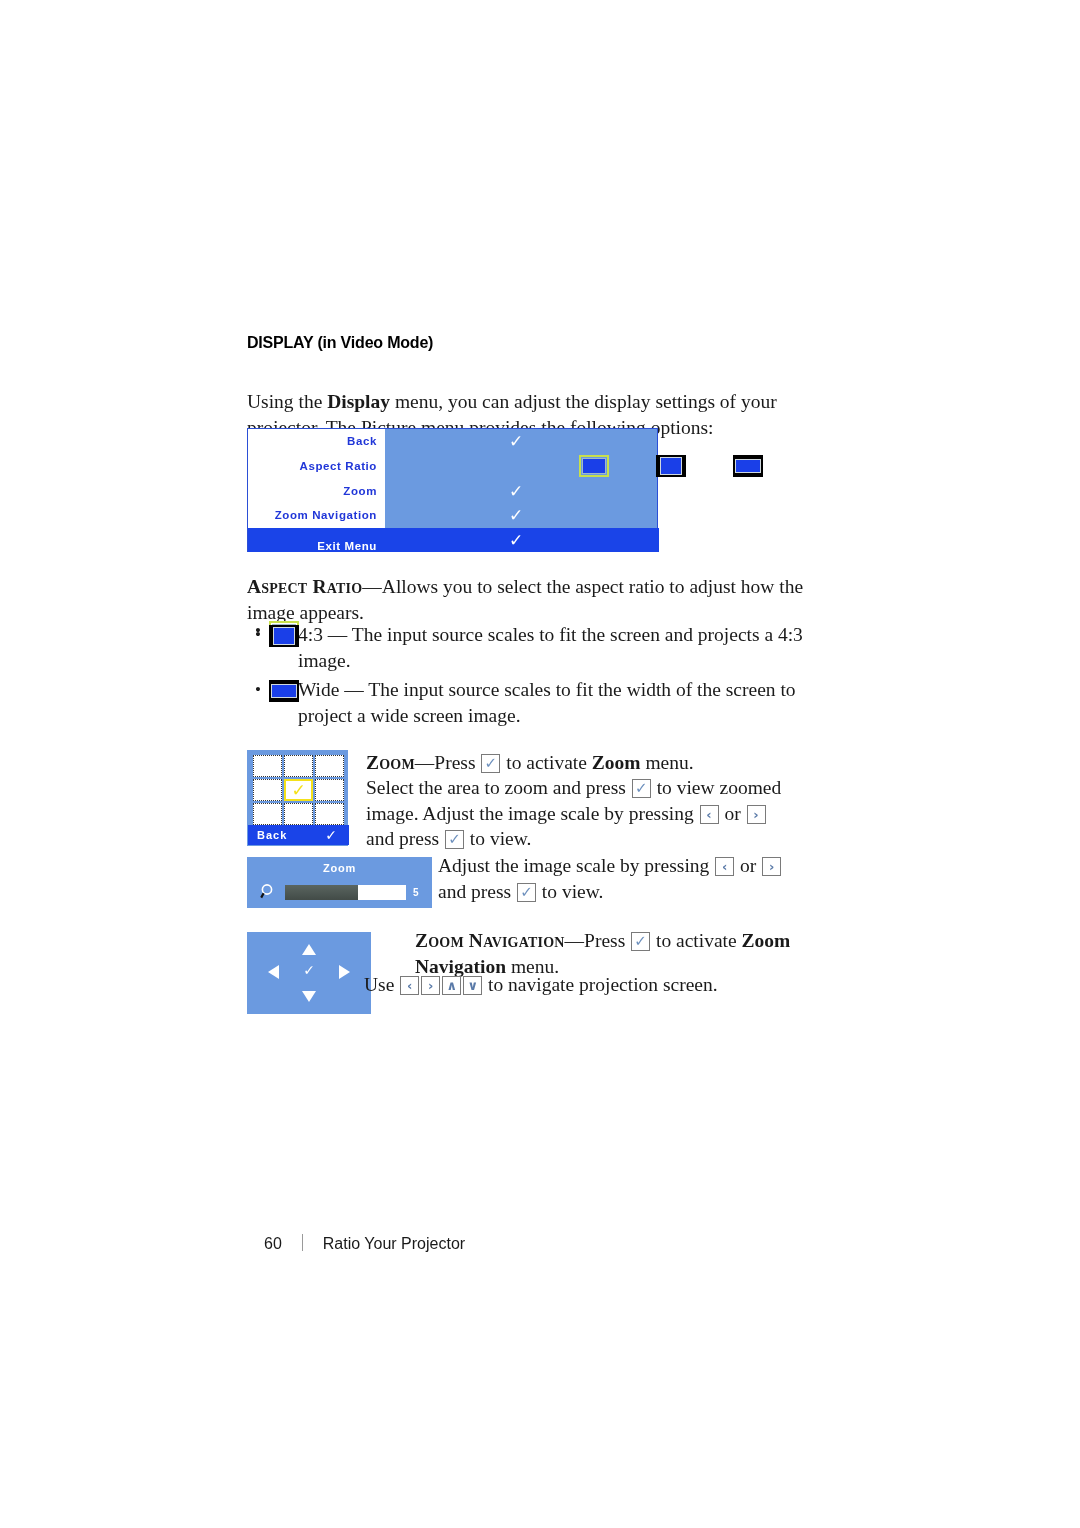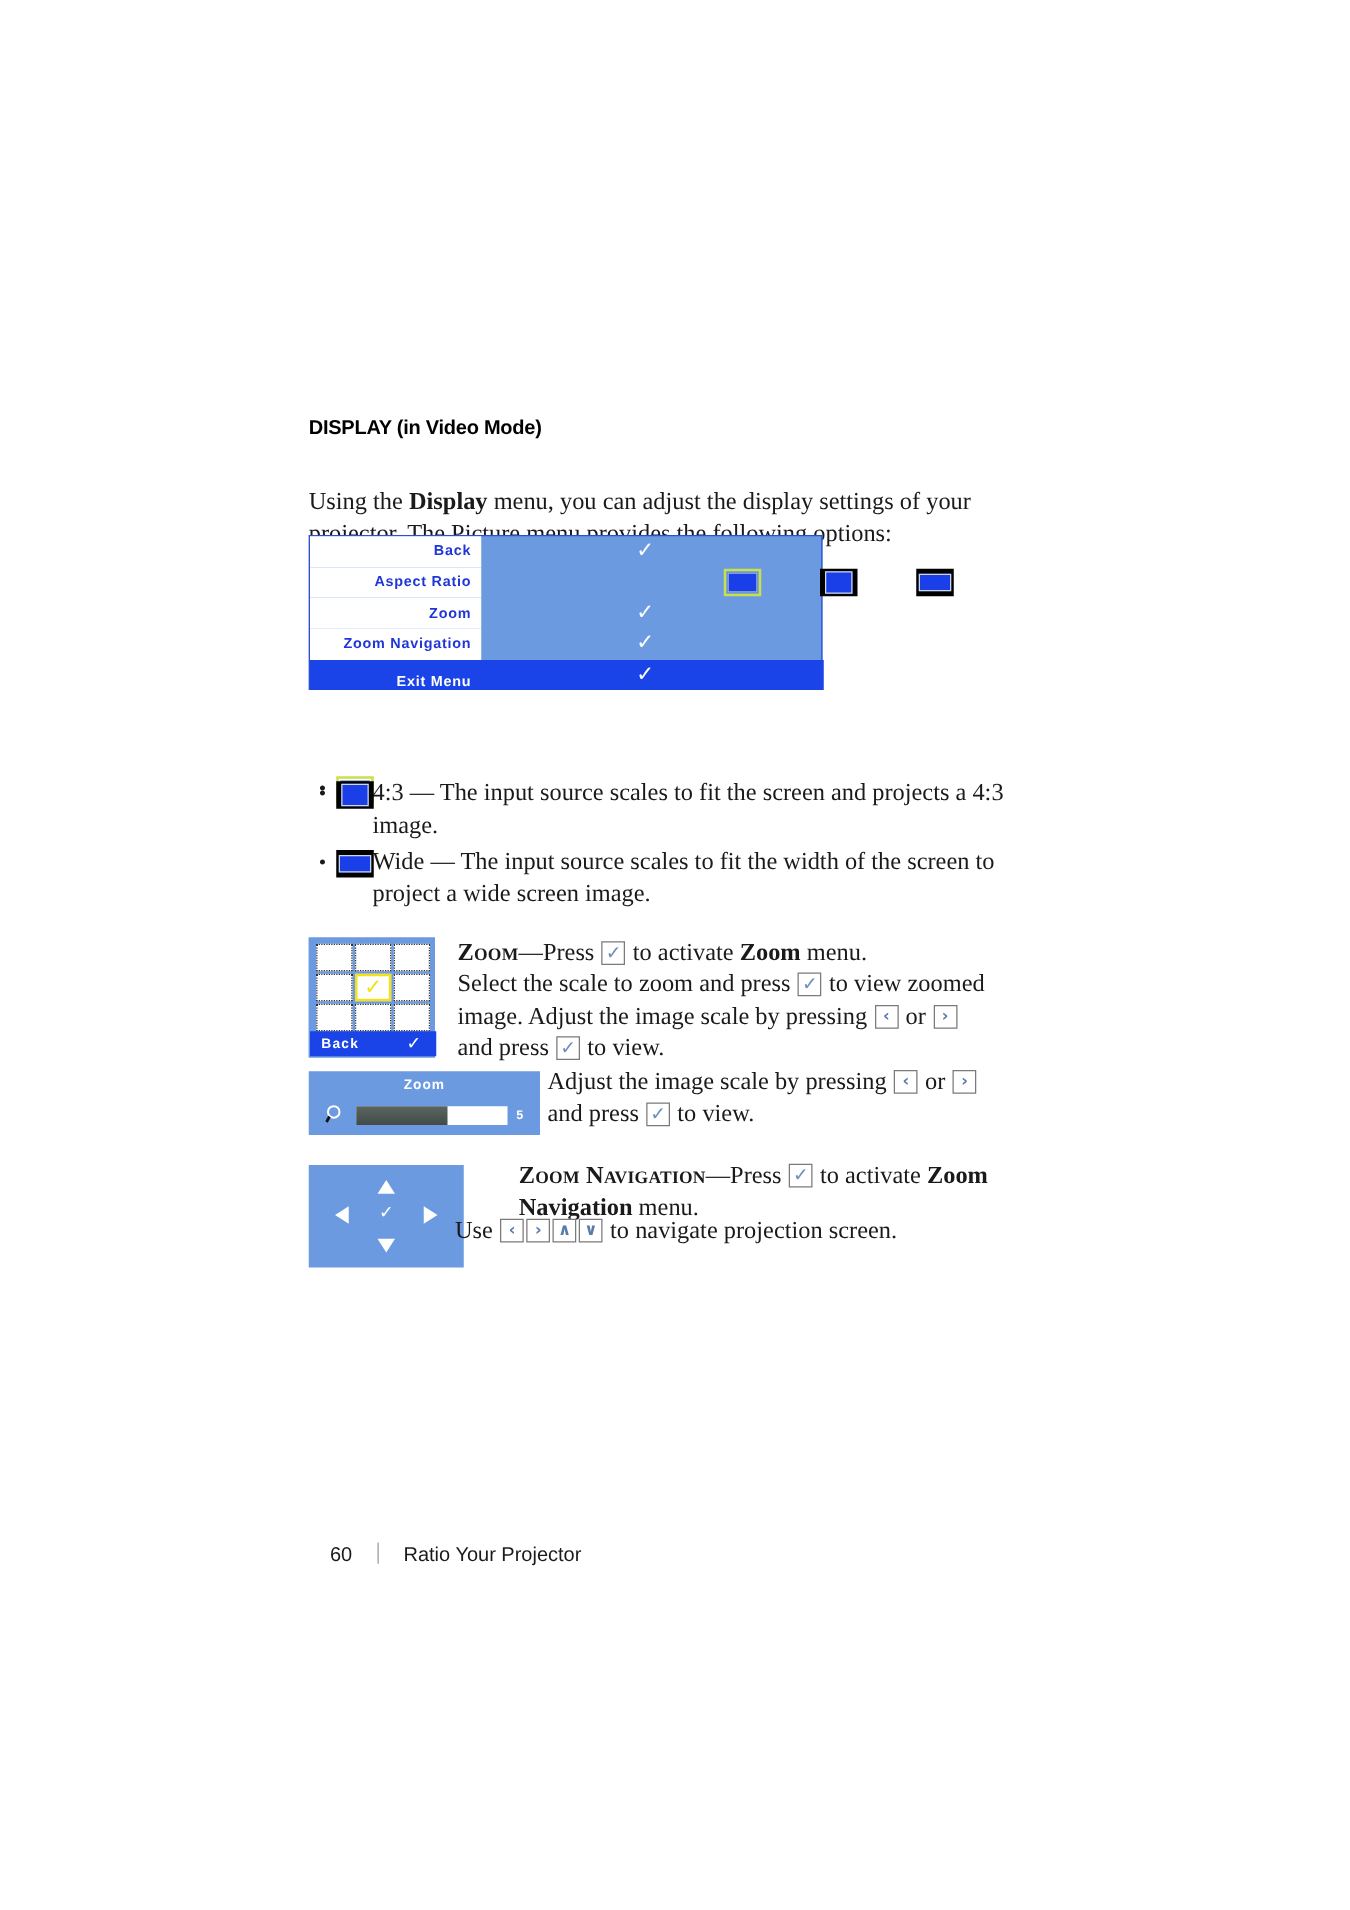--- a/index.html
+++ b/index.html
@@ -572,20 +572,23 @@
     </div>
 
     <div class="osd-exit">
       <div class="osd-exit-labelbox">
         <span class="osd-exit-label">Exit Menu</span>
       </div>
       <span class="osd-exit-check">✓</span>
     </div>
   </div>
 
+  <div class="para aspect-para">
+    <span class="smallcaps">Aspect Ratio</span><span>—</span><span>Allows you to select the aspect ratio to adjust how the image appears.</span>
+  </div>
 
   <div class="bullets">
 
     <div class="bullet">
       <span class="dot">•</span>
       <span class="bicon">
         <span class="aricon original" style="display:inline-block;"><span class="inner" style="display:block;"></span></span>
       </span>
     </div>
 
@@ -623,21 +626,21 @@
       <span class="zg-back-label">Back</span>
       <span class="zg-back-check">✓</span>
     </div>
   </div>
 
   <div class="para zoom-para">
     <span class="smallcaps">Zoom</span><span>—</span><span>Press </span><span class="keyicon enter"><span class="glyph">✓</span></span><span> to activate </span><b class="bold">Zoom</b><span> menu.</span>
   </div>
 
   <div class="para zoom-para2">
-    <span>Select the scale to zoom and press </span><span class="keyicon enter"><span class="glyph">✓</span></span><span> to view zoomed image.</span>
+    <span>Select the area to zoom and press </span><span class="keyicon enter"><span class="glyph">✓</span></span><span> to view zoomed image.</span>
     <span>Adjust the image scale by pressing </span><span class="keyicon"><span class="glyph">‹</span></span><span> or </span><span class="keyicon"><span class="glyph">›</span></span><span> and press </span><span class="keyicon enter"><span class="glyph">✓</span></span><span> to view.</span>
   </div>
 
   <div class="zoomslider">
     <div class="zs-title">Zoom</div>
     <div class="zs-mag">
       <svg width="18" height="18" viewBox="0 0 18 18">
         <circle cx="7" cy="6.5" r="4.6" fill="none" stroke="#ffffff" stroke-width="1.6"></circle>
         <line x1="3.6" y1="10.2" x2="1.2" y2="14.6" stroke="#111111" stroke-width="2.2"></line>
       </svg>

